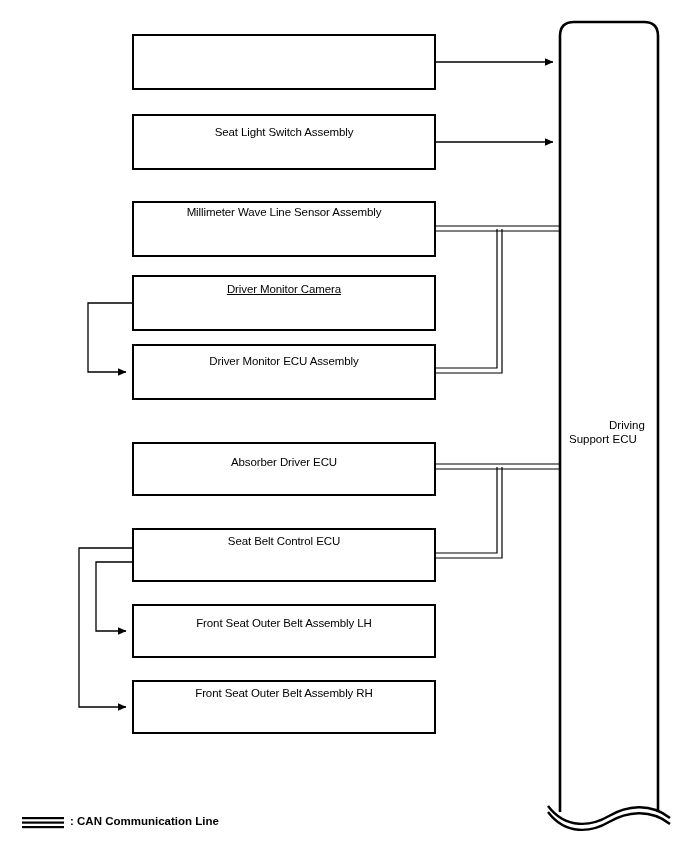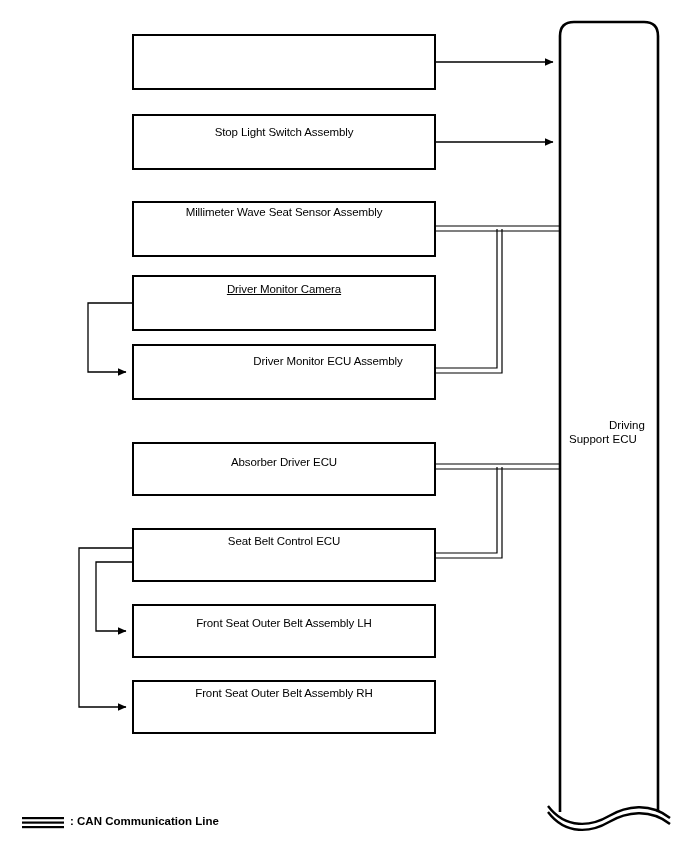--- a/index.html
+++ b/index.html
@@ -115,27 +115,27 @@
     </g>
 
     <g>
       <rect x="22" y="817" width="42" height="2.2" fill="#000"></rect>
       <rect x="22" y="821.5" width="42" height="2.2" fill="#000"></rect>
       <rect x="22" y="826" width="42" height="2.2" fill="#000"></rect>
     </g>
   </svg>
 
 
-  <div class="node-label" style="left:133px; top:126px; width:302px;">Stop Light Switch Assembly</div>
+  <div class="node-label" style="left:133px; top:126px; width:302px;">Seat Light Switch Assembly</div>
 
-  <div class="node-label" style="left:133px; top:206px; width:302px;">Millimeter Wave Seat Sensor Assembly</div>
+  <div class="node-label" style="left:133px; top:206px; width:302px;">Millimeter Wave Line Sensor Assembly</div>
 
   <div class="node-label" style="left:133px; top:283px; width:302px;text-decoration:underline;">Driver Monitor Camera</div>
 
-  <div class="node-label" style="left:133px; top:355px; width:302px;padding-left:44px;">Driver Monitor ECU Assembly</div>
+  <div class="node-label" style="left:133px; top:355px; width:302px;">Driver Monitor ECU Assembly</div>
 
   <div class="node-label" style="left:133px; top:456px; width:302px;">Absorber Driver ECU</div>
 
   <div class="node-label" style="left:133px; top:535px; width:302px;">Seat Belt Control ECU</div>
 
   <div class="node-label" style="left:133px; top:617px; width:302px;">Front Seat Outer Belt Assembly LH</div>
 
   <div class="node-label" style="left:133px; top:687px; width:302px;">Front Seat Outer Belt Assembly RH</div>
 
   <div class="ecu-label" style="left:569px; top:418px;margin-left:40px;">Driving</div>

